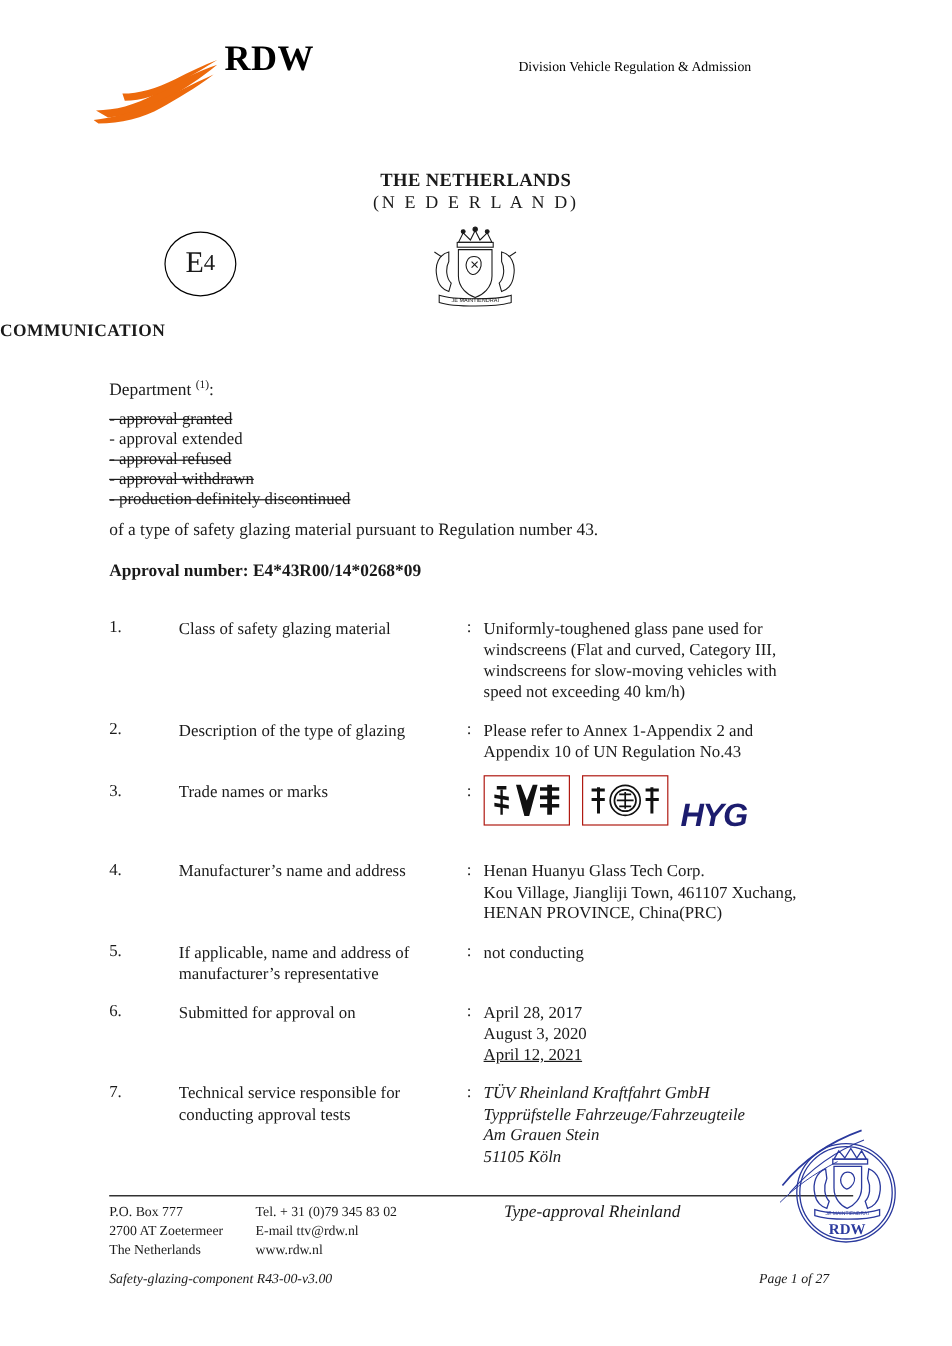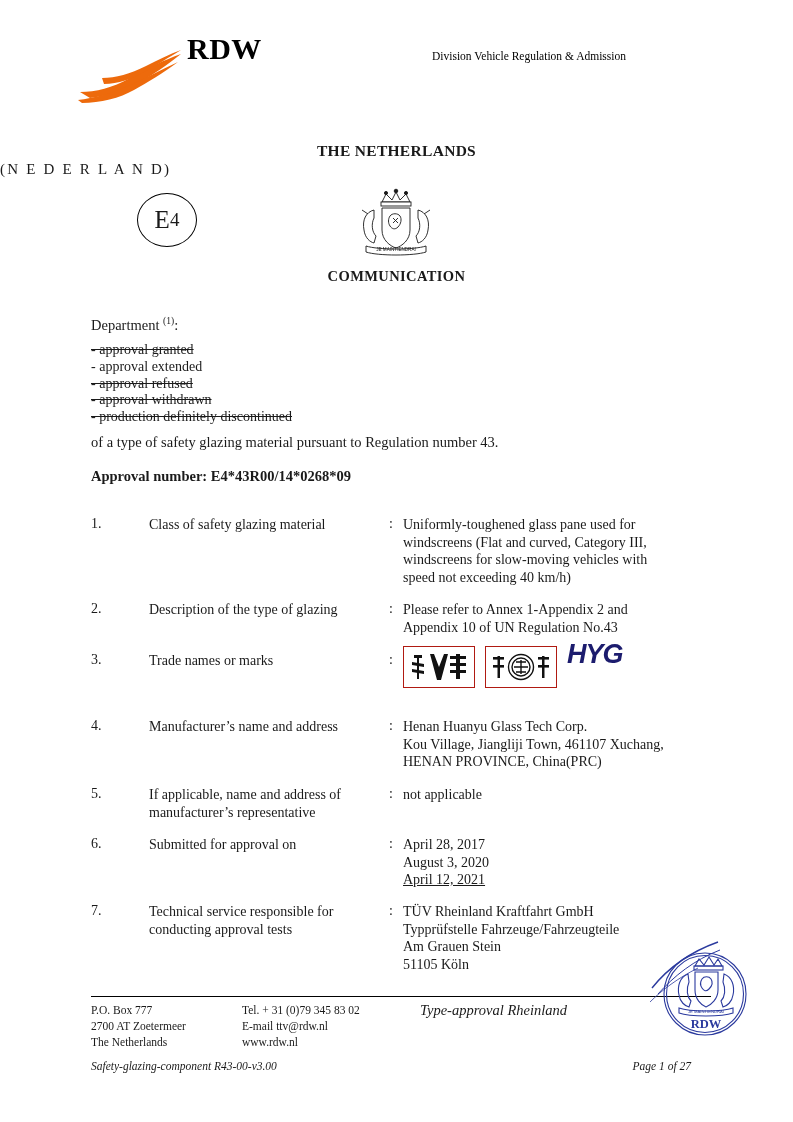--- a/index.html
+++ b/index.html
@@ -30,41 +30,41 @@
     font-family: "Liberation Serif", serif;
   }
 
   
   .country {
     position: absolute; left: 0; top: 142px; width: 793px;
     text-align: center; font-weight: bold; font-size: 15.5px; letter-spacing: 0.3px;
   }
   .country-alt {
     position: absolute; left: 0; top: 161px; width: 793px;
-    font-size: 15px; letter-spacing: 2.2px;
+    text-align: center; font-size: 15px; letter-spacing: 2.2px;
   }
 
   
   .emark {
     position: absolute; left: 137px; top: 193px;
     width: 60px; height: 54px;
     border: 1.6px solid #000;
     border-radius: 50%;
     display: flex; align-items: center; justify-content: center;
   }
   .emark .e { font-size: 25px; font-family: "Liberation Serif", serif; }
   .emark .n { font-size: 19px; font-family: "Liberation Serif", serif; }
 
   
   .coat { position: absolute; left: 352px; top: 188px; width: 88px; height: 68px; }
   .coat svg { display: block; }
 
   .communication {
     position: absolute; left: 0; top: 268px; width: 793px;
-    text-align: center; font-weight: bold; font-size: 14.5px; letter-spacing: 0.4px;
+    text-align: left; font-weight: bold; font-size: 14.5px; letter-spacing: 0.4px;
   }
 
   
   .concerning { position: absolute; left: 91px; top: 316px; font-size: 14.5px; }
   .concerning sup { font-size: 9.5px; }
   .opt-list { position: absolute; left: 91px; top: 342px; font-size: 14px; line-height: 16.8px; }
   .opt { white-space: nowrap; font-family: Liberation Serif, serif; }
   .strike { text-decoration: line-through; }
 
   .pursuant { position: absolute; left: 91px; top: 434px; font-size: 14.5px; }
@@ -85,42 +85,42 @@
 
   .r1 { position: absolute; top: 0; left: 0; width: 620px; }
   .r2 { position: absolute; top: 85px; left: 0; width: 620px; }
   .r3 { position: absolute; top: 136px; left: 0; width: 620px; }
   .r4 { position: absolute; top: 202px; left: 0; width: 620px; }
   .r5 { position: absolute; top: 270px; left: 0; width: 620px; }
   .r6 { position: absolute; top: 320px; left: 0; width: 620px; }
   .r7 { position: absolute; top: 387px; left: 0; width: 620px; }
 
   
-  .marks { display: flex; align-items: flex-start; gap: 10px; margin-top: -6px; }
+  .marks { display: flex; align-items: flex-end; gap: 10px; margin-top: -6px; }
   .mark-box {
     width: 72px; height: 42px; border: 1.4px solid #b01a12;
     display: flex; align-items: center; justify-content: center;
     background: #fff;
   }
   .mark-box.m1 { position: relative; }
   .mark-box svg { display: block; }
   .hyg {
     font-family: "Liberation Sans", sans-serif;
     font-weight: bold; font-style: italic; font-size: 27px; color: #1c1c6e;
     letter-spacing: -1px;
   }
 
   
   .footer-rule {
     position: absolute; left: 91px; top: 996px; width: 620px; height: 1px;
     background: #000;
   }
   .footer-cols { position: absolute; left: 91px; top: 1002px; font-size: 11.5px; line-height: 16px; }
   .fc1 { position: absolute; left: 0; top: 0; width: 140px; }
-  .fc2 { position: absolute; left: 151px; top: 0; width: 260px; }
+  .fc2 { position: absolute; left: 122px; top: 0; width: 260px; }
   .dept {
     position: absolute; left: 420px; top: 1002px;
     font-size: 14.5px; font-style: italic;
   }
   .rdw-seal { position: absolute; left: 648px; top: 932px; width: 110px; height: 112px; }
 
   .doc-id {
     position: absolute; left: 91px; top: 1060px;
     font-size: 11.5px; font-style: italic;
   }
@@ -263,39 +263,39 @@
       <div class="colon">:</div>
       <div class="value" style="white-space:pre-line;">Henan Huanyu Glass Tech Corp.
 Kou Village, Jiangliji Town, 461107 Xuchang,
 HENAN PROVINCE, China(PRC)</div>
     </div>
 
     <div class="row r5">
       <div class="num">5.</div>
       <div class="label">If applicable, name and address of manufacturer’s representative</div>
       <div class="colon">:</div>
-      <div class="value">not applicable</div>
+      <div class="value">not conducting</div>
     </div>
 
     <div class="row r6">
       <div class="num">6.</div>
       <div class="label">Submitted for approval on</div>
       <div class="colon">:</div>
       <div class="value">
         <div>April 28, 2017</div>
         <div>August 3, 2020</div>
         <div class="ul">April 12, 2021</div>
       </div>
     </div>
 
     <div class="row r7">
       <div class="num">7.</div>
       <div class="label">Technical service responsible for conducting approval tests</div>
       <div class="colon">:</div>
-      <div class="value" style="white-space:pre-line;">TÜV Rheinland Kraftfahrt GmbH
+      <div class="value" style="white-space:pre-line;font-style:italic;">TÜV Rheinland Kraftfahrt GmbH
 Typprüfstelle Fahrzeuge/Fahrzeugteile
 Am Grauen Stein
 51105 Köln</div>
     </div>
   </div>
 
   <div class="footer-rule"></div>
   <div class="footer-cols">
     <div class="fc1" style="white-space:pre-line;">P.O. Box 777
 2700 AT Zoetermeer

